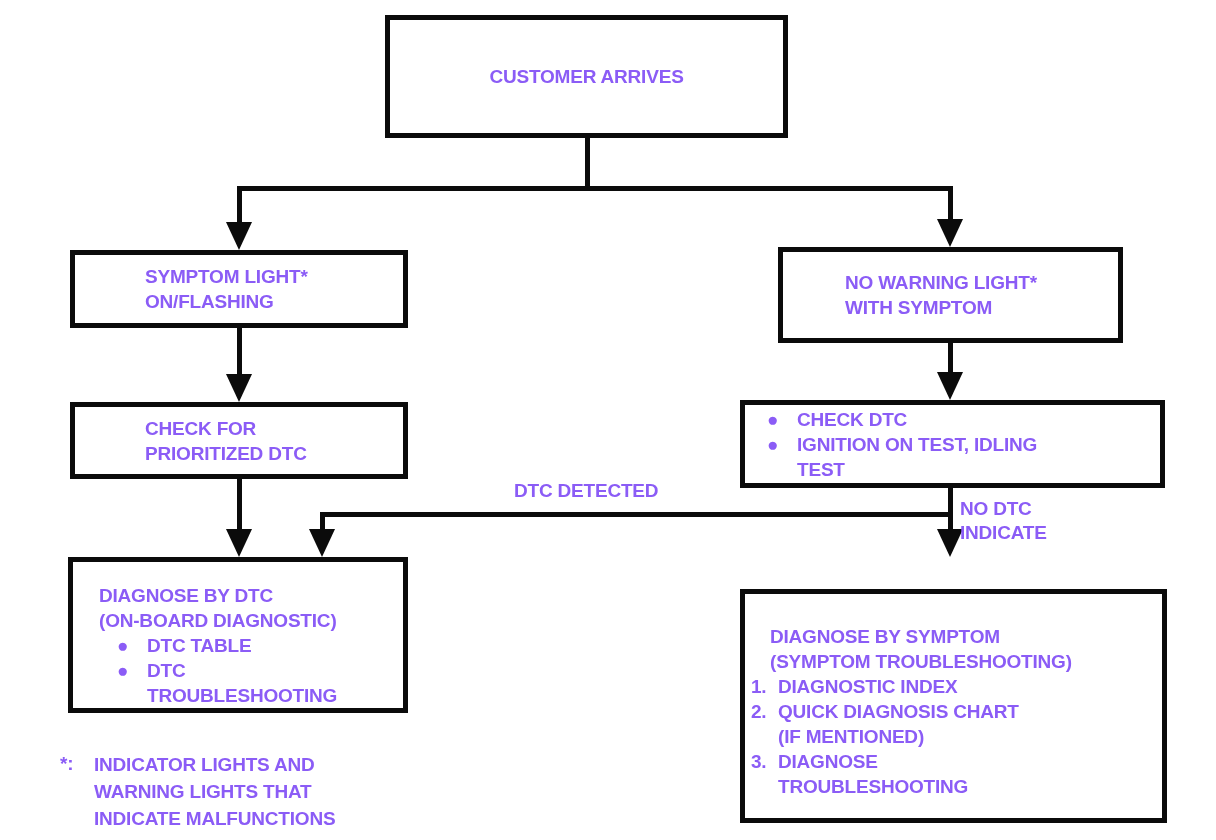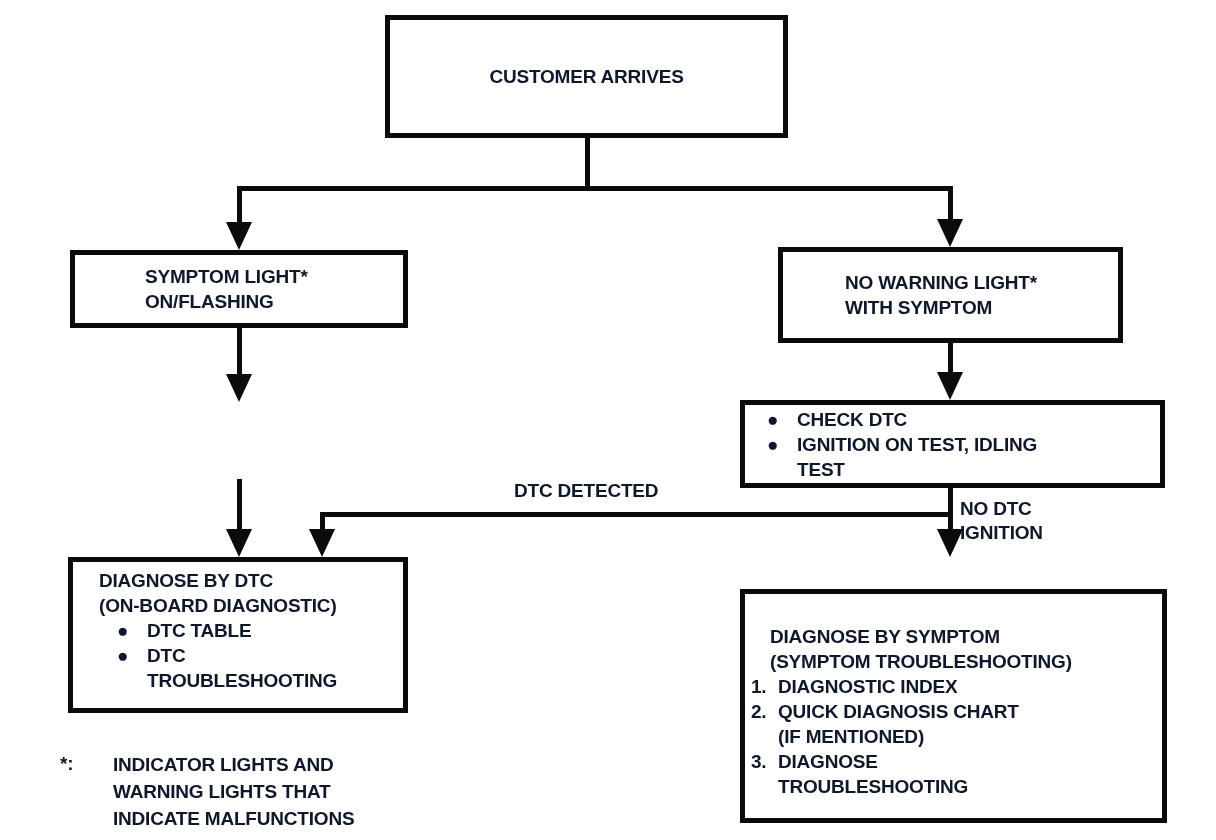--- a/index.html
+++ b/index.html
@@ -1,39 +1,39 @@
 <!DOCTYPE html>
 <html><head>
 <meta charset="utf-8">
 <style>
   html,body{margin:0;padding:0;background:#ffffff;}
   .canvas{
     position:relative;width:1216px;height:840px;background:#ffffff;
-    font-family:"Liberation Sans",sans-serif;font-weight:bold;color:#0f172a;
+    font-family:"Liberation Sans",sans-serif;font-weight:bold;color:#8b5cf6;
     font-size:19px;letter-spacing:-0.2px;line-height:25px;overflow:hidden;
   }
   .box{
     position:absolute;border:5px solid #0b0b0b;background:#ffffff;
     box-sizing:border-box;display:flex;flex-direction:column;justify-content:center;
   }
   .line{position:absolute;background:#0b0b0b;}
   .arrow{
     position:absolute;width:0;height:0;
     border-left:13px solid transparent;border-right:13px solid transparent;
     border-top:28px solid #0b0b0b;
   }
   .bline{white-space:nowrap;}
   .center{align-items:center;}
   .bullet-item{display:flex;align-items:flex-start;}
   .bullet{width:30px;flex:0 0 30px;}
   .num{width:27px;flex:0 0 27px;}
   .edge-label{position:absolute;white-space:nowrap;}
   .footnote{position:absolute;display:flex;}
   .fn-marker{width:34px;flex:0 0 34px;}
-  .fn-lines{line-height:27px;margin-left:19px;}
+  .fn-lines{line-height:27px;}
 </style>
 </head>
 <body>
 
 <div class="canvas">
 
   <div class="line" style="left:585px;top:137px;width:5px;height:53px"></div>
   <div class="line" style="left:237px;top:186px;width:716px;height:5px"></div>
   <div class="line" style="left:237px;top:186px;width:5px;height:40px"></div>
   <div class="line" style="left:948px;top:186px;width:5px;height:36px"></div>
@@ -54,22 +54,26 @@
 
   <div class="box center" style="left:385px;top:15px;width:403px;height:123px">
     <div class="bline">CUSTOMER ARRIVES</div>
   </div>
 
   <div class="box" style="left:70px;top:250px;width:338px;height:78px;padding-left:70px">
     <div class="bline">SYMPTOM LIGHT*</div>
     <div class="bline">ON/FLASHING</div>
   </div>
 
+  <div class="box" style="left:70px;top:402px;width:338px;height:77px;padding-left:70px">
+    <div class="bline">CHECK FOR</div>
+    <div class="bline">PRIORITIZED DTC</div>
+  </div>
 
-  <div class="box" style="left:68px;top:557px;width:340px;height:156px;padding-left:26px;justify-content:flex-start;padding-top:6px">
+  <div class="box" style="left:68px;top:557px;width:340px;height:156px;padding-left:26px;justify-content:flex-end;padding-top:6px">
     <div class="bline">DIAGNOSE BY DTC</div>
     <div class="bline">(ON-BOARD DIAGNOSTIC)</div>
     <div class="bullet-item" style="padding-left:18px">
       <span class="bullet">●</span>
       <div>
         <div class="bline">DTC TABLE</div>
       </div>
     </div>
     <div class="bullet-item" style="padding-left:18px">
       <span class="bullet">●</span>
@@ -122,21 +126,21 @@
       <div>
         <div class="bline">DIAGNOSE</div>
         <div class="bline">TROUBLESHOOTING</div>
       </div>
     </div>
   </div>
 
   <div class="edge-label" style="left:514px;top:478px">DTC DETECTED</div>
   <div class="edge-label" style="left:960px;top:497px;line-height:24px">
     <div class="bline">NO DTC</div>
-    <div class="bline">IGNITION</div>
+    <div class="bline">INDICATE</div>
   </div>
 
   <div class="footnote" style="left:60px;top:751px">
     <span class="fn-marker">*:</span>
     <div class="fn-lines">
       <div class="bline">INDICATOR LIGHTS AND</div>
       <div class="bline">WARNING LIGHTS THAT</div>
       <div class="bline">INDICATE MALFUNCTIONS</div>
     </div>
   </div>

